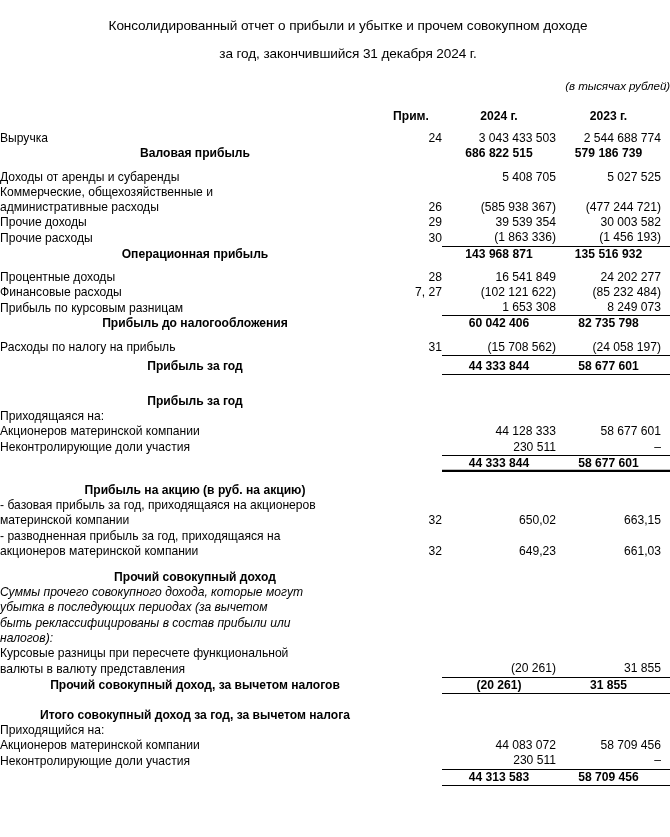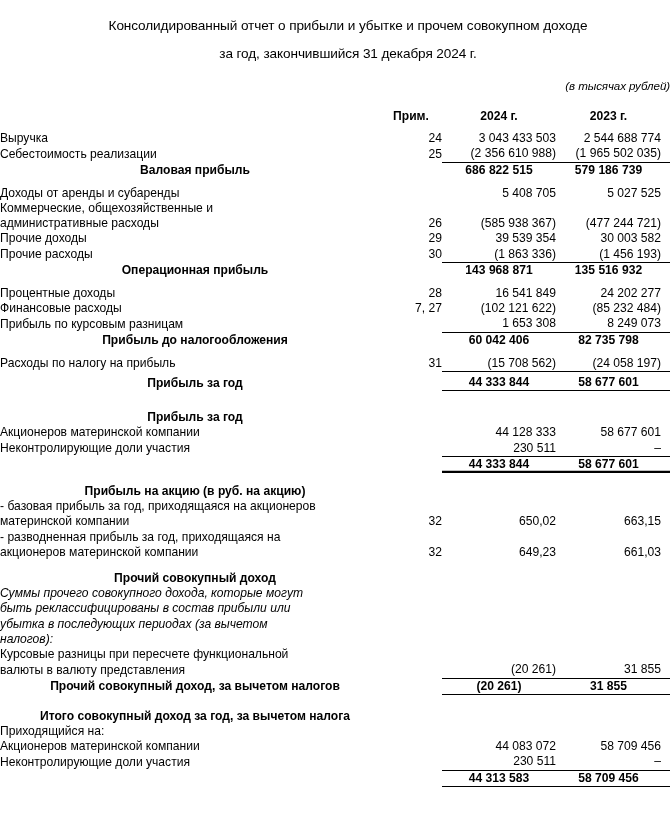--- a/index.html
+++ b/index.html
@@ -141,26 +141,20 @@
           <td colspan="4"></td>
         </tr>
 
       <tr>
         <td class="lbl">Выручка</td>
         <td class="note">24</td>
         <td class="val">3 043 433 503</td>
         <td class="val last">2 544 688 774</td>
       </tr>
 
-      <tr>
-        <td class="lbl">Себестоимость реализации</td>
-        <td class="note">25</td>
-        <td class="val rb">(2 356 610 988)</td>
-        <td class="val last rb">(1 965 502 035)</td>
-      </tr>
 
       <tr class="bold">
         <td class="lbl">Валовая прибыль</td>
         <td class="note"></td>
         <td class="val">686 822 515</td>
         <td class="val last">579 186 739</td>
       </tr>
 
       <tr class="sp-md">
           <td colspan="4"></td>
@@ -269,20 +263,26 @@
           <td colspan="4"></td>
         </tr>
 
       <tr class="bold">
         <td class="lbl">Прибыль за год</td>
         <td class="note"></td>
         <td class="val"></td>
         <td class="val last"></td>
       </tr>
 
+      <tr>
+        <td class="lbl">Приходящаяся на:</td>
+        <td class="note"></td>
+        <td class="val"></td>
+        <td class="val last"></td>
+      </tr>
 
       <tr>
         <td class="lbl">Акционеров материнской компании</td>
         <td class="note"></td>
         <td class="val">44 128 333</td>
         <td class="val last">58 677 601</td>
       </tr>
 
       <tr>
         <td class="lbl">Неконтролирующие доли участия</td>
@@ -348,27 +348,27 @@
         <td class="val last"></td>
       </tr>
 
       <tr class="ital">
         <td class="lbl">Суммы прочего совокупного дохода, которые могут</td>
         <td class="note"></td>
         <td class="val"></td>
         <td class="val last"></td>
       </tr>
       <tr class="ital">
+        <td class="lbl ind1">убытка в последующих периодах (за вычетом</td>
+        <td class="note"></td>
+        <td class="val"></td>
+        <td class="val last"></td>
+      </tr>
+      <tr class="ital">
         <td class="lbl ind1">быть реклассифицированы в состав прибыли или</td>
-        <td class="note"></td>
-        <td class="val"></td>
-        <td class="val last"></td>
-      </tr>
-      <tr class="ital">
-        <td class="lbl ind1">убытка в последующих периодах (за вычетом</td>
         <td class="note"></td>
         <td class="val"></td>
         <td class="val last"></td>
       </tr>
       <tr class="ital">
         <td class="lbl ind1">налогов):</td>
         <td class="note"></td>
         <td class="val"></td>
         <td class="val last"></td>
       </tr>

